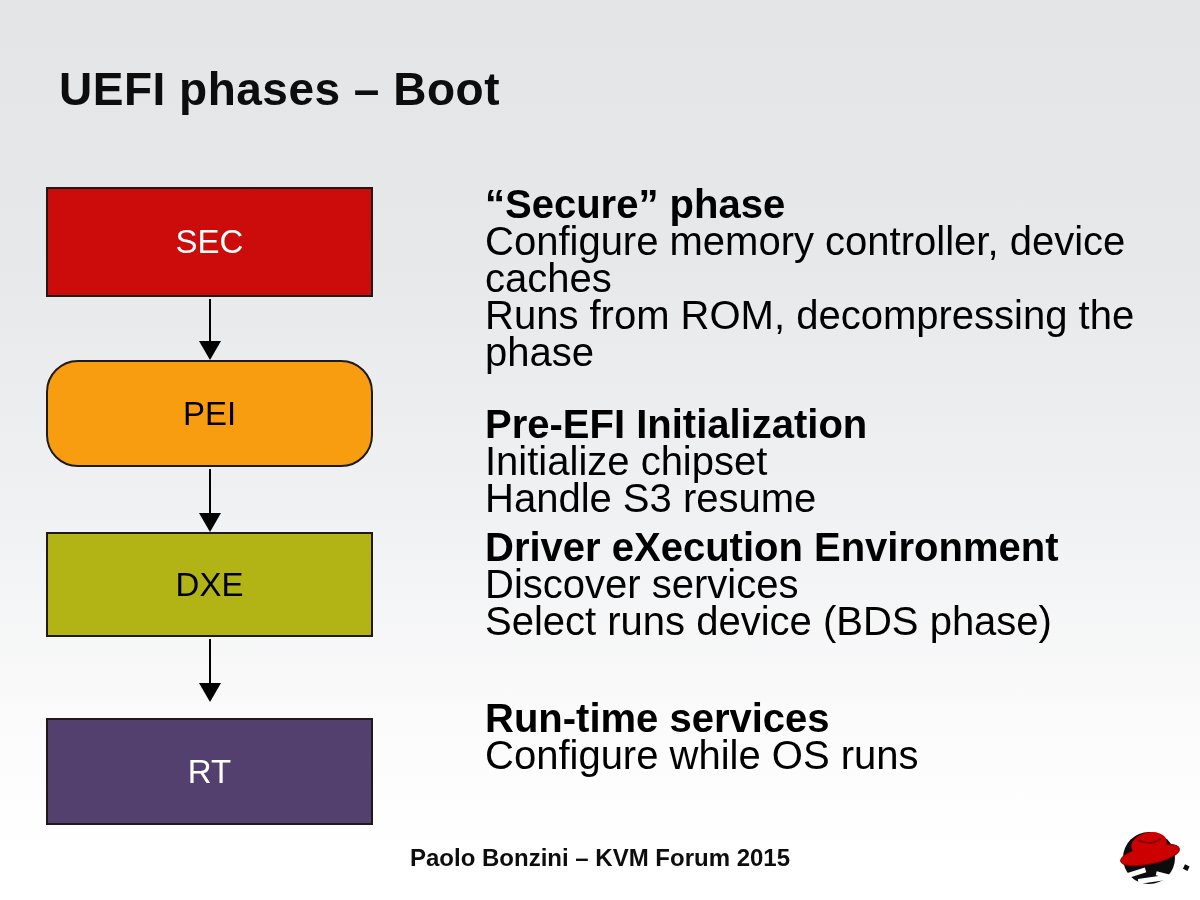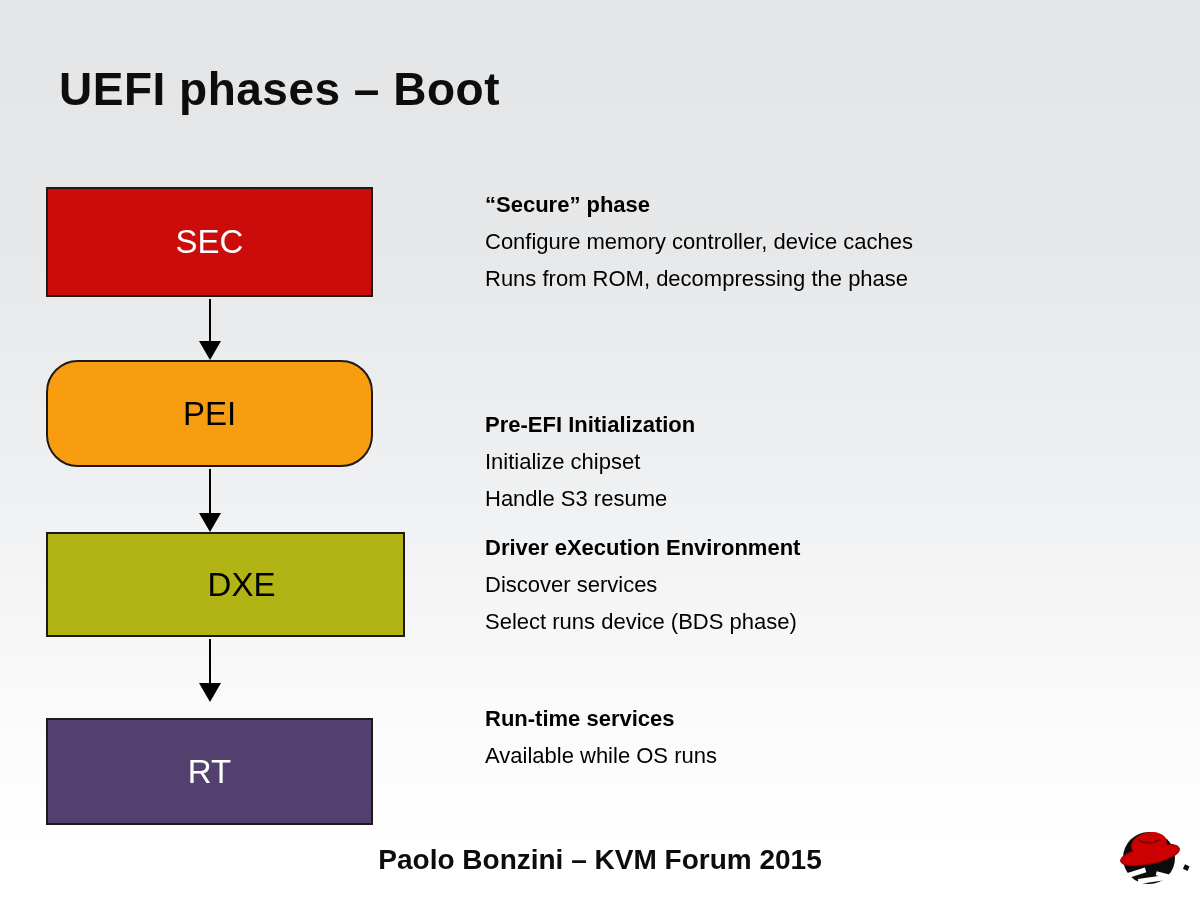--- a/index.html
+++ b/index.html
@@ -31,21 +31,21 @@
     width: 323px;
     border: 2px solid #1f1a17;
     display: flex;
     align-items: center;
     justify-content: center;
     font-size: 33px;
     box-sizing: content-box;
   }
   .box-sec { top: 187px; height: 106px; text-align: right; }
   .box-pei { top: 360px; height: 103px; border-radius: 32px; }
-  .box-dxe { top: 532px; height: 101px; padding-left: 32px; }
+  .box-dxe { top: 532px; height: 101px; }
   .box-rt  { top: 702px; height: 103px; margin-top: 16px; }
 
   .arrow {
     position: absolute;
     left: 198px;
     width: 23px;
     display: flex;
     flex-direction: column;
     align-items: center;
   }
@@ -61,38 +61,38 @@
     width: 0; height: 0;
     border-left: 11px solid transparent;
     border-right: 11px solid transparent;
     border-top: 19px solid #000;
   }
 
   .desc {
     position: absolute;
     left: 485px;
     width: 700px;
-    font-size: 22px;
+    font-size: 40px;
     line-height: 37px;
     color: #000;
   }
   .desc-1 { top: 186px; }
   .desc-2 { top: 375px; margin-top: 31px; }
   .desc-3 { top: 529px; }
   .desc-4 { top: 700px; }
   .desc .heading { display: block; font-weight: bold; }
   .desc .line { display: block; }
 
   .footer {
     position: absolute;
     left: 0;
     top: 844px;
     width: 1200px;
     text-align: center;
-    font-size: 28px;
+    font-size: 24px;
     font-weight: bold;
     color: #0d0d0d;
   }
 
   .logo {
     position: absolute;
     left: 1110px;
     top: 829px;
     width: 82px;
     height: 62px;
@@ -149,21 +149,21 @@
   </div>
 
   <div class="desc desc-3">
     <span class="heading">Driver eXecution Environment</span>
     <span class="line">Discover services</span>
     <span class="line">Select runs device (BDS phase)</span>
   </div>
 
   <div class="desc desc-4">
     <span class="heading">Run-time services</span>
-    <span class="line">Available while OS runs</span>
+    <span class="line">Configure while OS runs</span>
     <span class="line"></span>
   </div>
 
   <div class="footer">Paolo Bonzini – KVM Forum 2015</div>
 
   <svg class="logo" viewBox="0 0 82 62" xmlns="http://www.w3.org/2000/svg">
     <circle cx="39" cy="29" r="26" fill="#0c0c0c"></circle>
     <rect x="12" y="42" width="24" height="5" fill="#ffffff" transform="rotate(-18 24 44)"></rect>
     <rect x="28" y="48" width="28" height="5" fill="#ffffff" transform="rotate(-8 42 50)"></rect>
     <rect x="46" y="44" width="14" height="4" fill="#ffffff" transform="rotate(14 53 46)"></rect>

